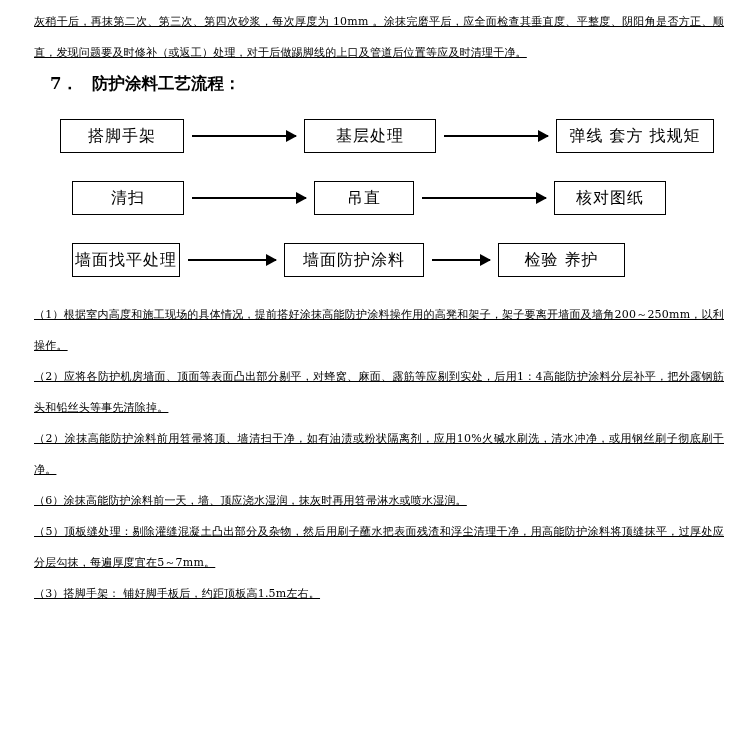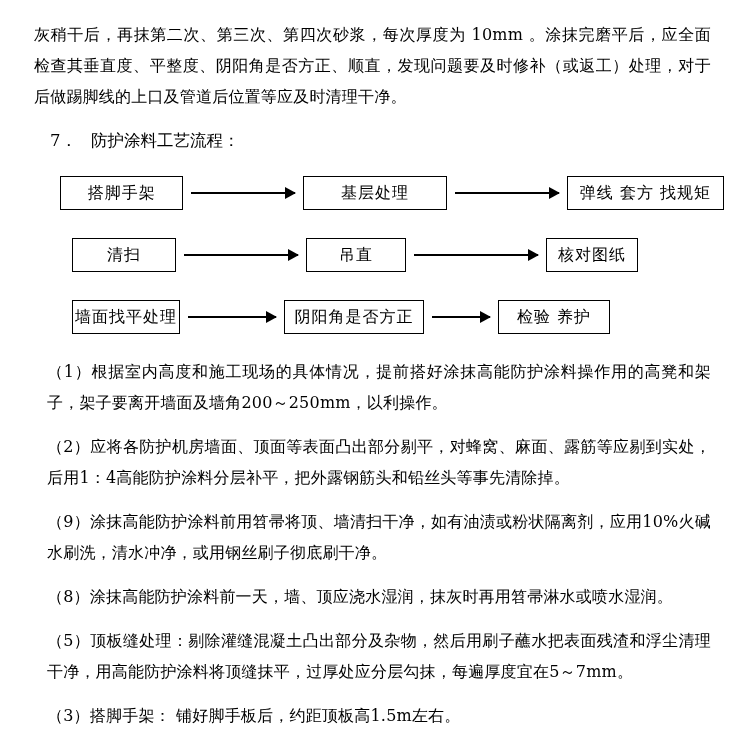--- a/index.html
+++ b/index.html
@@ -15,35 +15,37 @@
     overflow: hidden;
   }
   .page {
     position: relative;
     width: 750px;
     height: 750px;
     box-sizing: border-box;
     padding: 6px 26px 0 34px;
   }
   .para {
-    font-size: 16px;
+    font-size: 11px;
     line-height: 31px;
     text-align: justify;
     text-justify: inter-ideograph;
-    margin: 13px;
+    margin: 0;
     letter-spacing: 0.2px;
+    text-decoration: underline;
   }
   .para-first {
     margin-left: 0;
   }
   .section-head {
     font-size: 16.5px;
     line-height: 31px;
     margin: 0;
     padding-left: 16px;
+    font-weight: bold;
   }
   .flow {
     margin: 6px 0 8px 0;
   }
   .flow-row {
     display: flex;
     align-items: center;
     height: 62px;
   }
   .box {
@@ -91,47 +93,47 @@
   <div class="section-head">
     <span>7．</span><span style="display:inline-block;width:14px"></span><span>防护涂料工艺流程：</span>
   </div>
 
   <div class="flow">
 
     <div class="flow-row">
       <div class="spacer" style="width:26px"></div>
       <div class="box" style="width:124px">搭脚手架</div>
       <div class="arrow" style="width:104px;margin:0 8px"></div>
-      <div class="box" style="width:144px">基层处理</div>
+      <div class="box" style="width:132px">基层处理</div>
       <div class="arrow" style="width:104px;margin:0 8px"></div>
       <div class="box" style="width:158px">弹线 套方 找规矩</div>
     </div>
 
     <div class="flow-row">
       <div class="spacer" style="width:38px"></div>
-      <div class="box" style="width:104px">清扫</div>
+      <div class="box" style="width:112px">清扫</div>
       <div class="arrow" style="width:114px;margin:0 8px"></div>
       <div class="box" style="width:100px">吊直</div>
       <div class="arrow" style="width:124px;margin:0 8px"></div>
-      <div class="box" style="width:92px">核对图纸</div>
+      <div class="box" style="width:112px">核对图纸</div>
     </div>
 
     <div class="flow-row">
       <div class="spacer" style="width:38px"></div>
       <div class="box" style="width:108px">墙面找平处理</div>
       <div class="arrow" style="width:88px;margin:0 8px"></div>
-      <div class="box" style="width:140px">阴阳角是否方正</div>
+      <div class="box" style="width:140px">墙面防护涂料</div>
       <div class="arrow" style="width:58px;margin:0 8px"></div>
-      <div class="box" style="width:112px">检验 养护</div>
+      <div class="box" style="width:127px">检验 养护</div>
     </div>
 
   </div>
 
   <div class="body-block">
     <p class="para">（1）根据室内高度和施工现场的具体情况，提前搭好涂抹高能防护涂料操作用的高凳和架子，架子要离开墙面及墙角200～250mm，以利操作。</p>
     <p class="para">（2）应将各防护机房墙面、顶面等表面凸出部分剔平，对蜂窝、麻面、露筋等应剔到实处，后用1：4高能防护涂料分层补平，把外露钢筋头和铅丝头等事先清除掉。</p>
-    <p class="para">（9）涂抹高能防护涂料前用笤帚将顶、墙清扫干净，如有油渍或粉状隔离剂，应用10%火碱水刷洗，清水冲净，或用钢丝刷子彻底刷干净。</p>
-    <p class="para">（8）涂抹高能防护涂料前一天，墙、顶应浇水湿润，抹灰时再用笤帚淋水或喷水湿润。</p>
+    <p class="para">（2）涂抹高能防护涂料前用笤帚将顶、墙清扫干净，如有油渍或粉状隔离剂，应用10%火碱水刷洗，清水冲净，或用钢丝刷子彻底刷干净。</p>
+    <p class="para">（6）涂抹高能防护涂料前一天，墙、顶应浇水湿润，抹灰时再用笤帚淋水或喷水湿润。</p>
     <p class="para">（5）顶板缝处理：剔除灌缝混凝土凸出部分及杂物，然后用刷子蘸水把表面残渣和浮尘清理干净，用高能防护涂料将顶缝抹平，过厚处应分层勾抹，每遍厚度宜在5～7mm。</p>
     <p class="para">（3）搭脚手架：  铺好脚手板后，约距顶板高1.5m左右。</p>
   </div>
 
 </div>
 
 </body></html>

